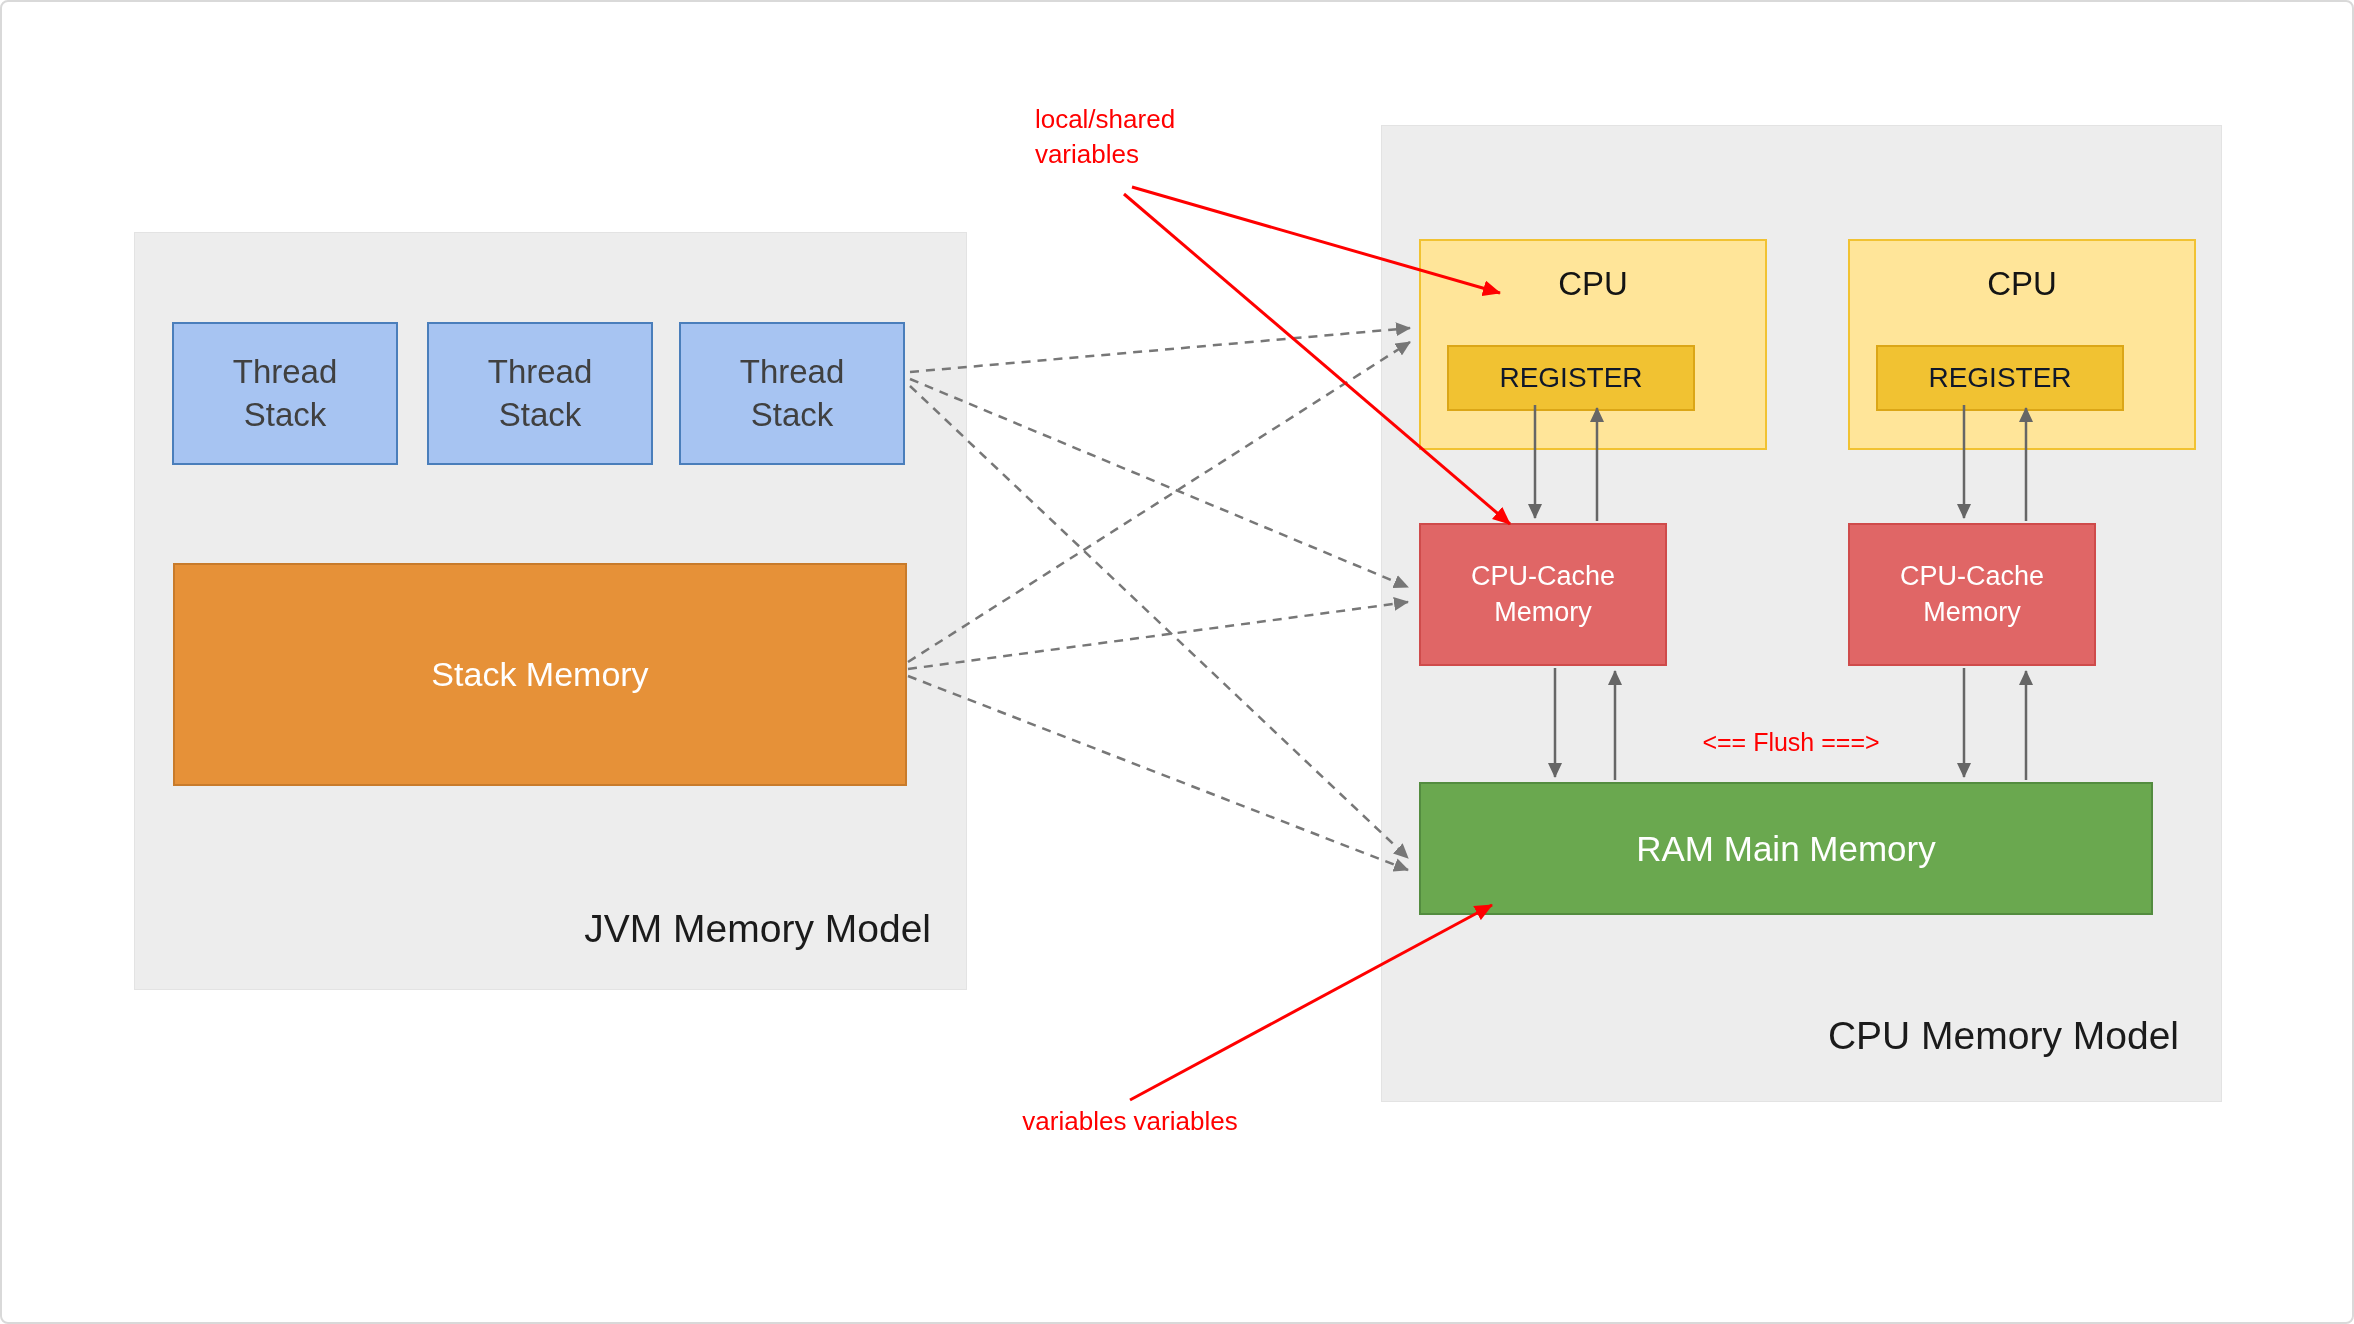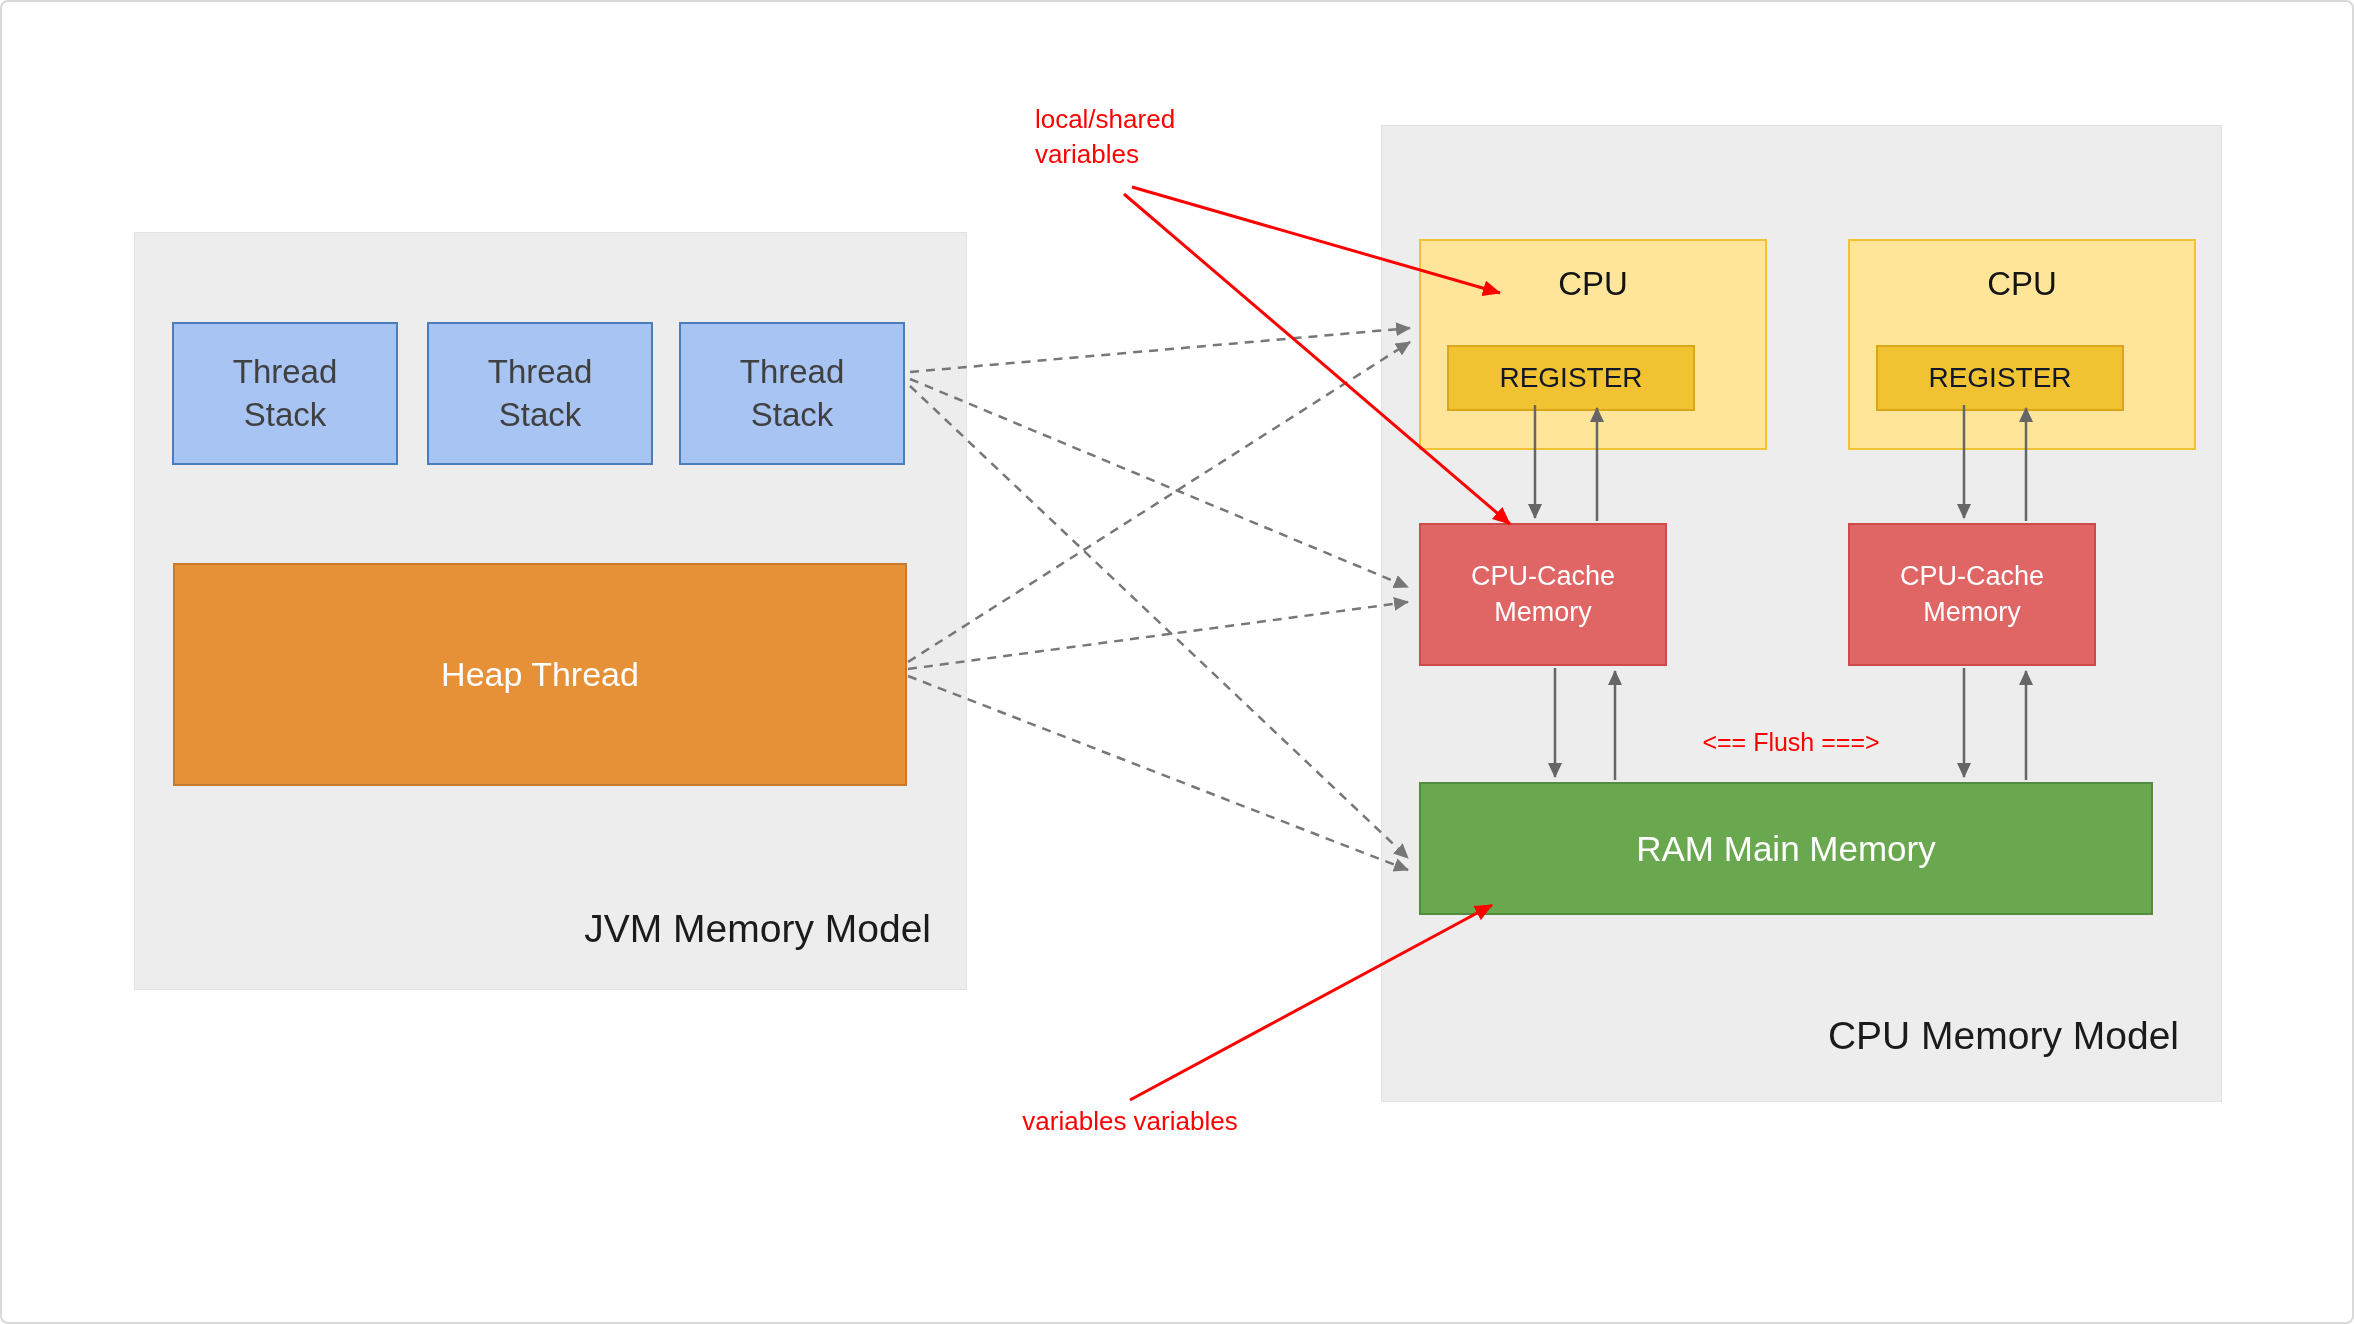--- a/index.html
+++ b/index.html
@@ -121,21 +121,21 @@
   <div class="box thread-stack ts2">
     <span>Thread</span>
     <span>Stack</span>
   </div>
   <div class="box thread-stack ts3">
     <span>Thread</span>
     <span>Stack</span>
   </div>
 
   <div class="box heap">
-    <span>Heap Thread</span>
+    <span>Stack Memory</span>
   </div>
 
   <div class="panel cpu-panel">
     <div class="panel-title cpu-title">CPU Memory Model</div>
   </div>
 
   <div class="box cpu-box cpu1">
     <span class="cpu-label">CPU</span>
     <div class="register">
       <span>REGISTER</span>

